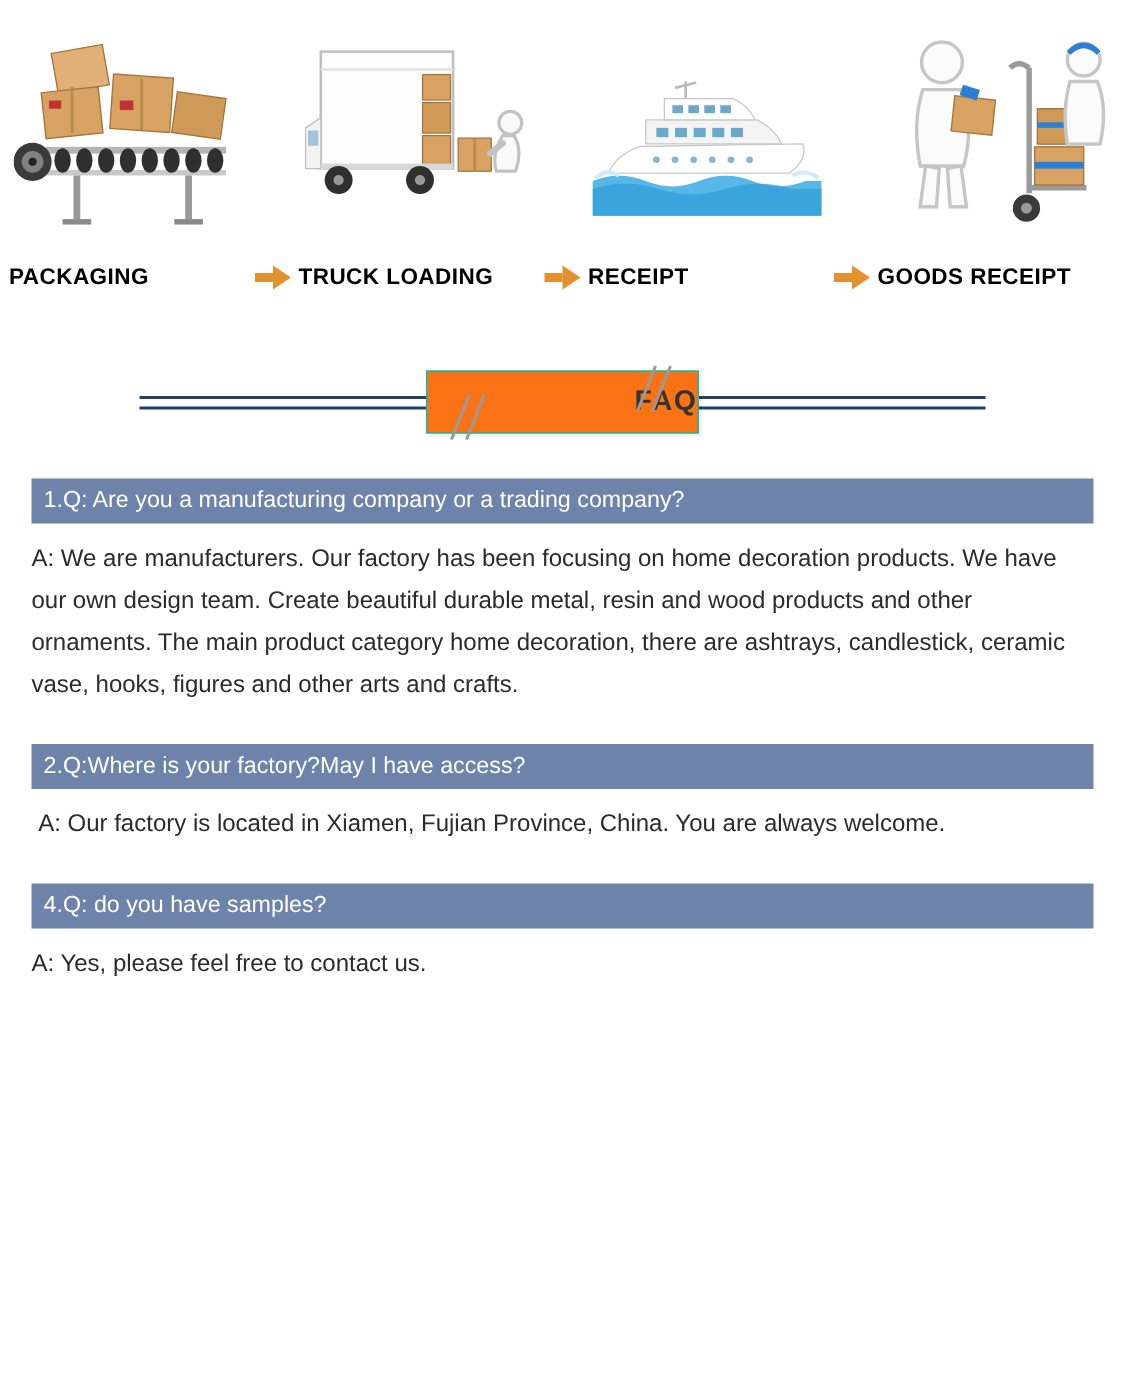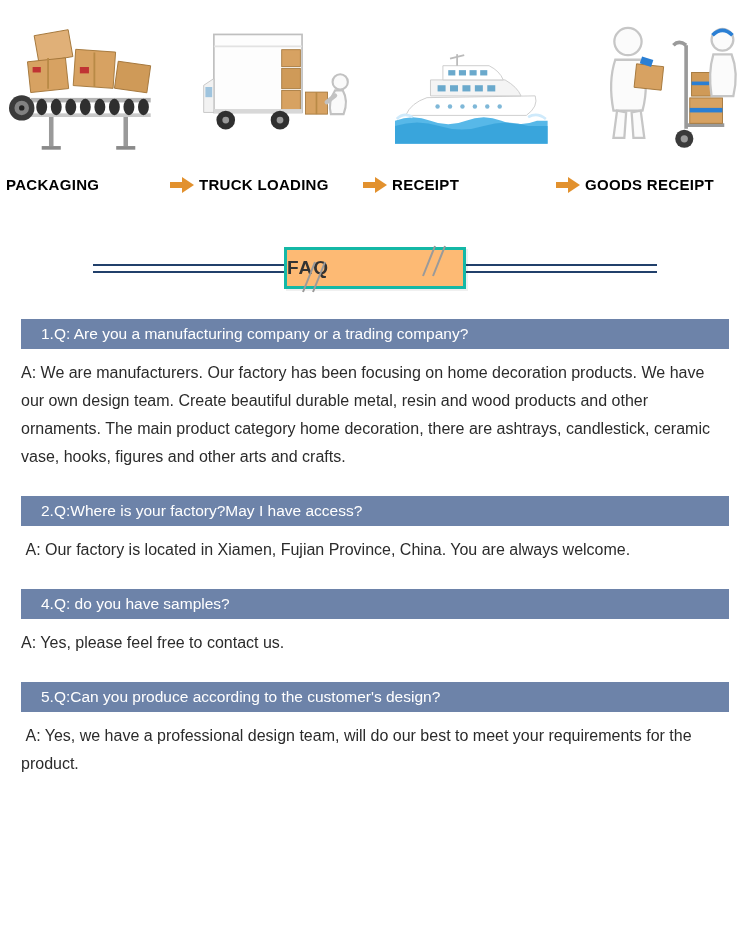--- a/index.html
+++ b/index.html
@@ -35,35 +35,35 @@
   }
   .arrow-shape::after {
     content:""; position:absolute; left:13px; top:0; width:0; height:0;
     border-left:12px solid #e2912e; border-top:8px solid transparent; border-bottom:8px solid transparent;
   }
 
   
   .faq-divider { display:flex; align-items:center; margin:44px 93px 30px; }
   .divider-line { flex:1; height:9px; border-top:2px solid #21406b; border-bottom:2px solid #21406b; }
   .faq-box {
-    width:182px; height:42px; border:3px solid #14b8a6; background:#fdba74;
-    position:relative; display:flex; align-items:center; justify-content:flex-start;
+    width:182px; height:42px; border:1px solid #14b8a6; background:#f97316;
+    position:relative; display:flex; align-items:center; justify-content:flex-end;
     box-shadow:2px 2px 0 rgba(0,0,0,.06);
   }
   .faq-title { font-size:19px; font-weight:bold; color:#333; letter-spacing:1px; }
   .slash { position:absolute; }
   .slash-left { left:10px; bottom:-12px; }
   .slash-right { right:14px; top:-6px; }
 
   
   .faq { padding:0 21px 30px; }
   .faq-item { margin-bottom:25px; }
   .faq-question {
     background:#6d83a9; color:#fff; font-size:15.5px;
-    height:30px; line-height:30px; padding-left:20px;
+    height:30px; line-height:30px; padding-left:8px;
     overflow:hidden; white-space:nowrap;
   }
   .faq-answer {
     font-size:16px; line-height:28px; color:#2b2b2b;
     margin-top:10px; white-space:pre-wrap;
   }
 </style>
 </head>
 <body>
 
@@ -237,19 +237,15 @@
       <div class="faq-question">2.Q:Where is your factory?May I have access?</div>
       <p class="faq-answer"> A: Our factory is located in Xiamen, Fujian Province, China. You are always welcome.</p>
     </div>
 
 
     <div class="faq-item">
       <div class="faq-question">4.Q: do you have samples?</div>
       <p class="faq-answer">A: Yes, please feel free to contact us.</p>
     </div>
 
-    <div class="faq-item">
-      <div class="faq-question">5.Q:Can you produce according to the customer's design?</div>
-      <p class="faq-answer"> A: Yes, we have a professional design team, will do our best to meet your requirements for the product.</p>
-    </div>
 
   </section>
 </div>
 
 </body></html>

